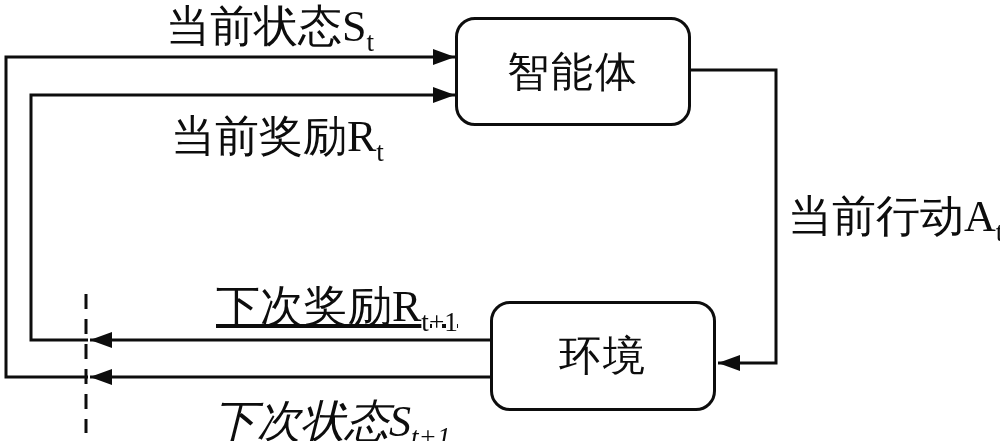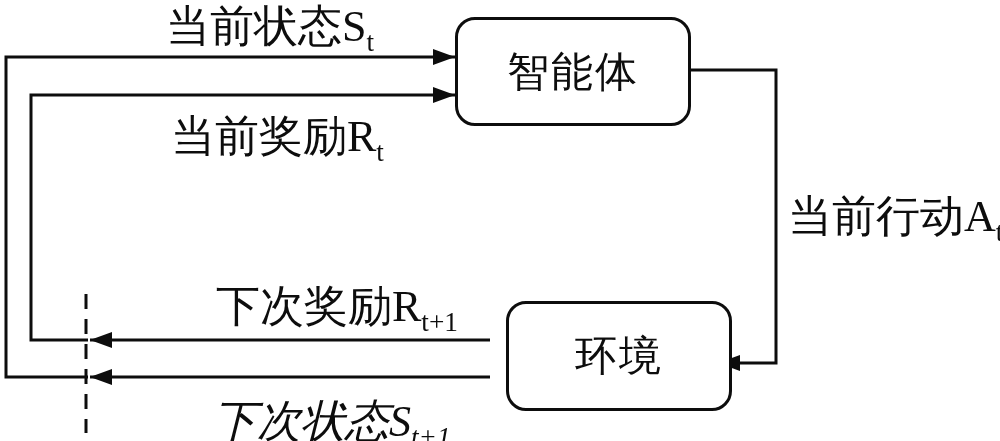--- a/index.html
+++ b/index.html
@@ -48,36 +48,35 @@
     left: 455px;
     top: 17px;
     width: 236px;
     height: 109px;
   }
   .node.environment {
     left: 490px;
     top: 301px;
     width: 226px;
     height: 110px;
-    margin-left: 16px;
   }
   .edge-label {
     position: absolute;
     white-space: nowrap;
     font-size: 44px;
     line-height: 1.15;
   }
   .edge-label sub {
     font-size: 0.62em;
     line-height: 0;
   }
   .edge-label.current-state { left: 166px; top: 2px; }
   .edge-label.current-reward { left: 171px; top: 112px; }
   .edge-label.current-action { left: 788px; top: 192px; }
-  .edge-label.next-reward { left: 216px; top: 282px; }
+  .edge-label.next-reward { left: 216px; top: 282px; text-decoration: underline; }
   .edge-label.next-state { left: 213px; top: 397px; font-style: italic; }
 </style>
 </head>
 <body>
 
 <div class="canvas">
 
   <svg class="wires" viewBox="0 0 1000 441" xmlns="http://www.w3.org/2000/svg">
     <defs>
       <marker id="arrowhead" markerUnits="userSpaceOnUse" markerWidth="24" markerHeight="18" refX="22" refY="8" orient="auto">

